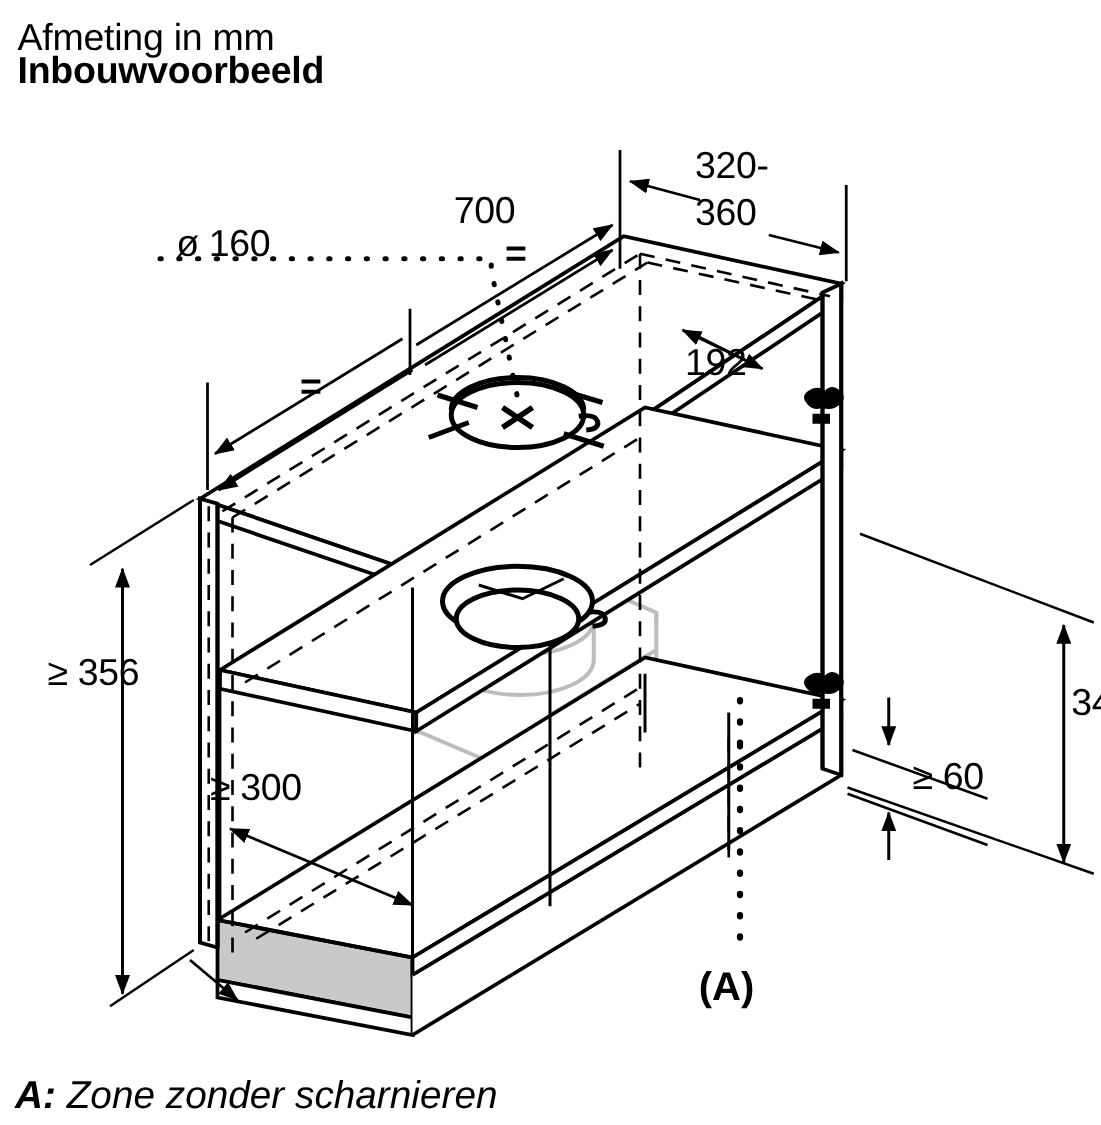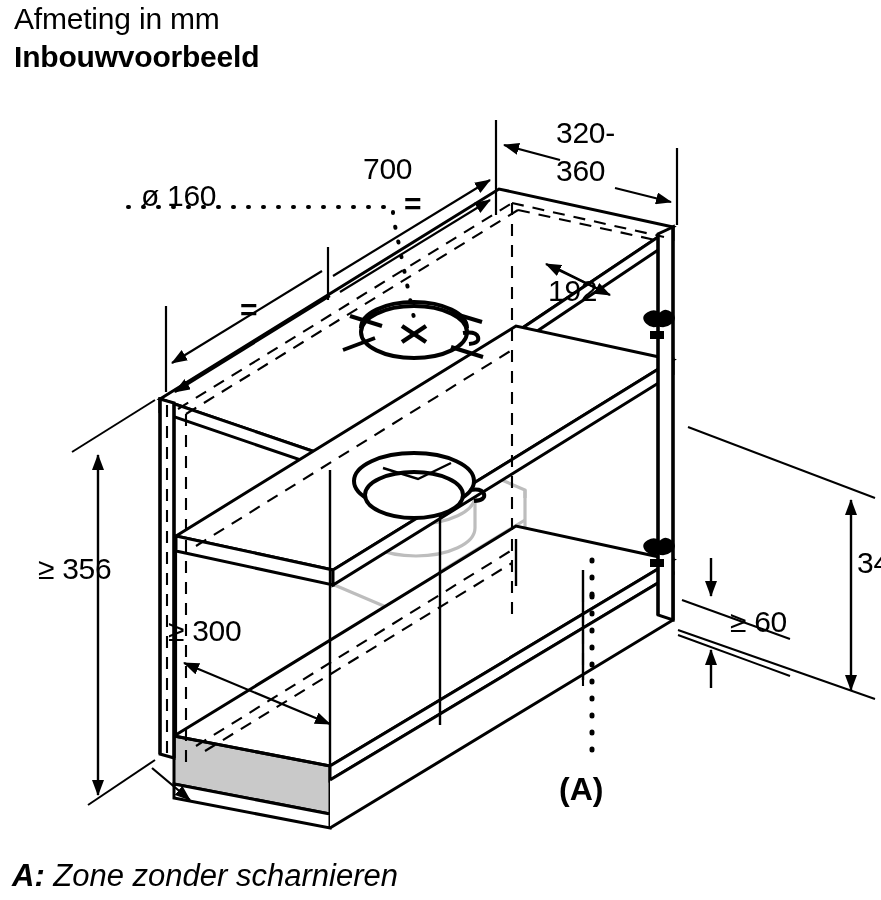--- a/index.html
+++ b/index.html
@@ -21,21 +21,21 @@
     width: 881px;
     height: 900px;
   }
   .hdr {
     position: absolute;
     left: 14px;
     white-space: nowrap;
     letter-spacing: -0.2px;
   }
   #title-unit {
-    top: 2px;
+    top: 14px;
     font-size: 30px;
     font-weight: 400;
     text-align: right;
   }
   #title-example {
     top: 40px;
     font-size: 30px;
     font-weight: 700;
   }
   #legend-caption {
@@ -256,21 +256,21 @@
 
 <div class="dimtext" style="left:141px; top:180px;">ø 160</div>
 
 <div class="dimtext" style="left:363px; top:153px;">700</div>
 
 <div class="dimtext" style="left:556px; top:117px;">320-</div>
 <div class="dimtext" style="left:556px; top:155px;">360</div>
 
 <div class="dimtext" style="left:524px; top:275px;margin-left:24px;">192</div>
 
-<div class="dimtext" style="left:38px; top:553px;">≥ 356</div>
+<div class="dimtext" style="left:38px; top:523px;">≥ 356</div>
 
 <div class="dimtext" style="left:168px; top:615px;">≥ 300</div>
 
 <div class="dimtext" style="left:812px; top:547px;margin-left:45px;">340</div>
 
 <div class="dimtext" style="left:730px; top:606px;">≥ 60</div>
 
 <div class="dimtext" style="left:404px; top:188px; font-weight:700;">=</div>
 
 <div class="dimtext" style="left:240px; top:294px; font-weight:700;">=</div>

